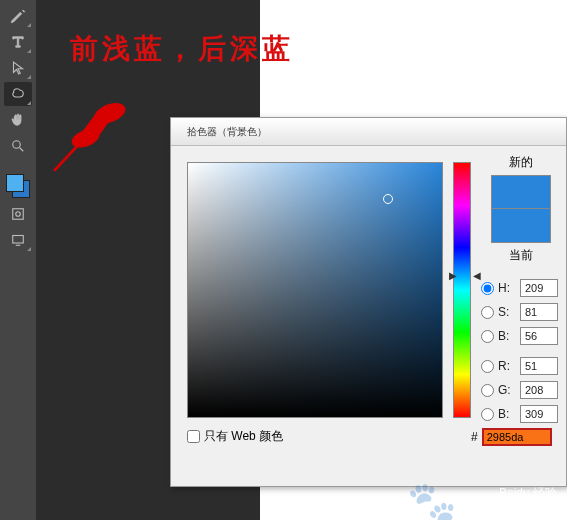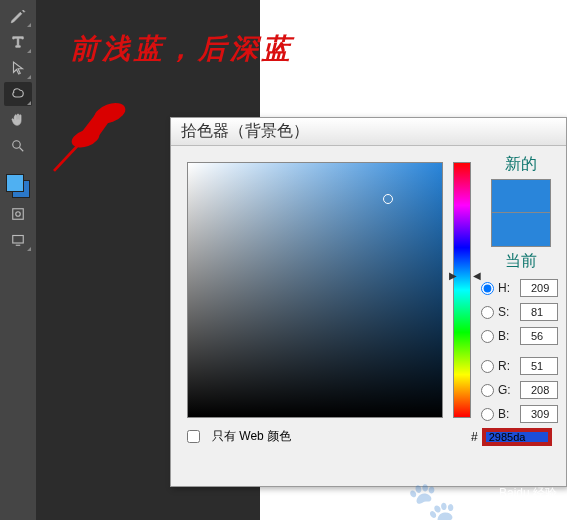--- a/index.html
+++ b/index.html
@@ -6,42 +6,42 @@
 body{width:567px;height:520px;position:relative;overflow:hidden;background:#fff}
 .dark-area{position:absolute;left:0;top:0;width:260px;height:520px;background:#2c2c2c}
 .toolbar{position:absolute;left:0;top:0;width:36px;height:520px;background:#454545;display:flex;flex-direction:column;align-items:center;padding-top:4px;gap:2px}
 .tool{width:28px;height:24px;display:flex;align-items:center;justify-content:center;color:#ccc;border-radius:2px;position:relative}
 .tool.selected{background:#2b2b2b}
 .tool svg{width:18px;height:18px;fill:#bbb;stroke:#bbb}
 .corner{position:absolute;right:1px;bottom:1px;width:0;height:0;border-left:4px solid transparent;border-bottom:4px solid #888}
 .swatch-box{width:28px;height:28px;position:relative;margin-top:4px}
 .swatch-fg{position:absolute;left:2px;top:2px;width:18px;height:18px;background:#4fb0f2;border:1px solid #222}
 .swatch-bg{position:absolute;right:2px;bottom:2px;width:18px;height:18px;background:#2b78c9;border:1px solid #222}
-.red-text{position:absolute;left:70px;top:30px;font-size:28px;font-style:italic;font-weight:bold;color:#d90f0f;font-family:"STKaiti","KaiTi",serif;letter-spacing:4px}
+.red-text{position:absolute;left:70px;top:30px;font-size:28px;font-weight:bold;color:#d90f0f;font-family:"STKaiti","KaiTi",serif;letter-spacing:4px}
 .pin{position:absolute;left:45px;top:88px;width:90px;height:90px}
 .picker{position:absolute;left:170px;top:117px;width:397px;height:370px;background:#f0f0f0;border:1px solid #9a9a9a;box-shadow:2px 2px 6px rgba(0,0,0,0.3)}
-.picker-title{height:28px;background:linear-gradient(#fff,#e5e5e5);border-bottom:1px solid #bbb;display:flex;align-items:center;padding-left:10px;font-size:16px;color:#333}
+.picker-title{height:28px;background:linear-gradient(#fff,#e5e5e5);border-bottom:1px solid #bbb;display:flex;align-items:center;padding-left:16px;font-size:10px;color:#333}
 .picker-body{padding:16px;position:relative}
 .sat-lum{position:absolute;left:16px;top:16px;width:256px;height:256px;border:1px solid #888;background:linear-gradient(to top,#000,transparent),linear-gradient(to right,#fff,#2985da)}
 .sat-cursor{position:absolute;width:10px;height:10px;border:1px solid #fff;border-radius:50%;left:200px;top:36px;transform:translate(-50%,-50%)}
 .hue-strip{position:absolute;left:282px;top:16px;width:18px;height:256px;border:1px solid #888;background:linear-gradient(to bottom,#ff0000,#ff00ff,#0000ff,#00ffff,#00ff00,#ffff00,#ff0000)}
 .hue-arrows{position:absolute;left:278px;top:124px;font-size:10px;color:#333}
 .hue-arrows::after{content:"◀";position:absolute;left:24px}
 .hue-arrows::before{content:"▶"}
-.preview-area{position:absolute;left:310px;top:8px;width:80px;text-align:center;font-size:16px;color:#0f766e}
+.preview-area{position:absolute;left:310px;top:8px;width:80px;text-align:center;font-size:12px;color:#000000}
 .preview-new{width:60px;height:34px;background:#2985da;border:1px solid #888;margin:4px auto 0}
 .preview-cur{width:60px;height:34px;background:#2985da;border:1px solid #888;margin:0 auto 4px;border-top:none}
 .inputs{position:absolute;left:310px;top:130px;width:85px;font-size:12px;color:#222}
 .row{display:flex;align-items:center;height:24px;gap:4px}
 .row input[type=radio]{margin:0}
 .row .lbl{width:18px}
-.row .val{width:38px;height:18px;border:1px solid #888;background:#fff;font-size:11px;padding:0 10px;display:flex;align-items:center}
-.web-row{position:absolute;left:16px;top:282px;display:flex;align-items:center;font-size:12px;gap:12px}
+.row .val{width:38px;height:18px;border:1px solid #888;background:#fff;font-size:11px;padding:0 4px;display:flex;align-items:center}
+.web-row{position:absolute;left:16px;top:282px;display:flex;align-items:center;font-size:12px;gap:4px}
 .hex-row{position:absolute;left:300px;top:282px;display:flex;align-items:center;font-size:12px;gap:4px}
-.hex-row .val{width:70px;height:18px;border:4px solid #b91c1c;background:#1d4ed8;font-size:11px;padding:0 3px;display:flex;align-items:center}
+.hex-row .val{width:70px;height:18px;border:2px solid #b91c1c;background:#f97316;font-size:11px;padding:0 3px;display:flex;align-items:center}
 .watermark{position:absolute;right:10px;bottom:6px;color:#fff;font-size:12px;text-align:right;line-height:14px;opacity:0.9}
 .watermark .paw{position:absolute;right:100px;bottom:5px;font-size:40px;opacity:0.3}
 </style>
 </head>
 <body>
 
 <div class="dark-area"></div>
 
 <div class="toolbar">
   <div class="tool">

